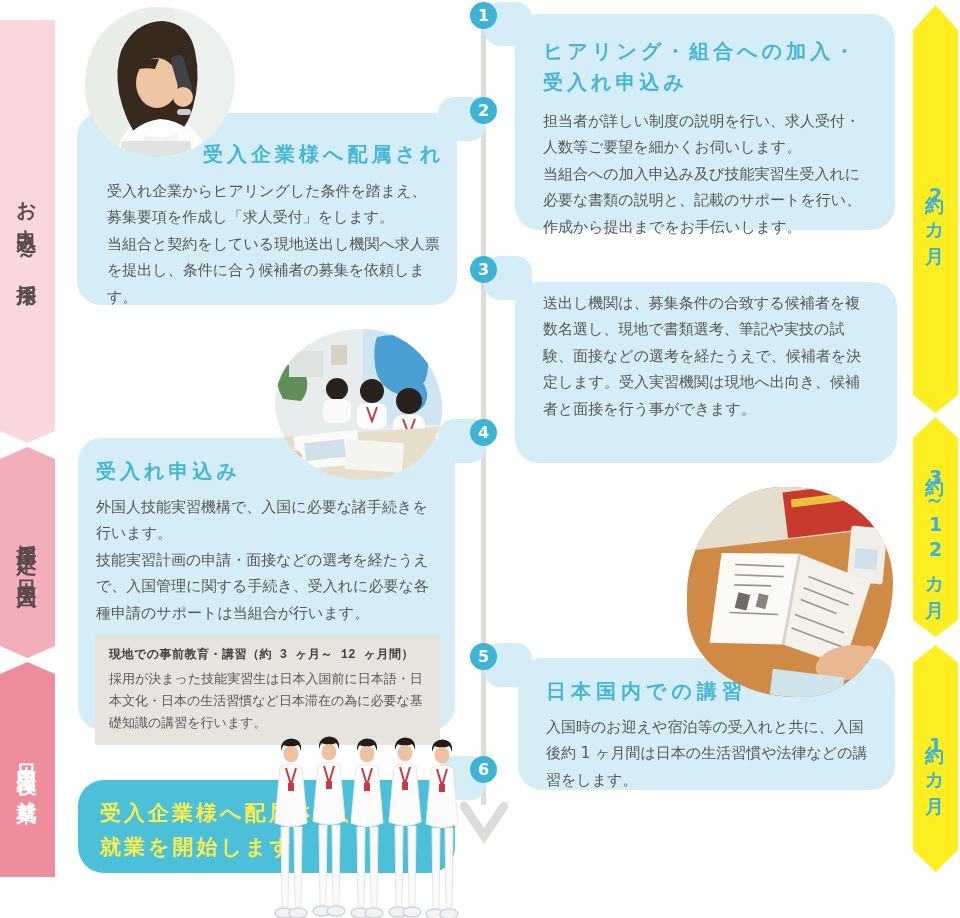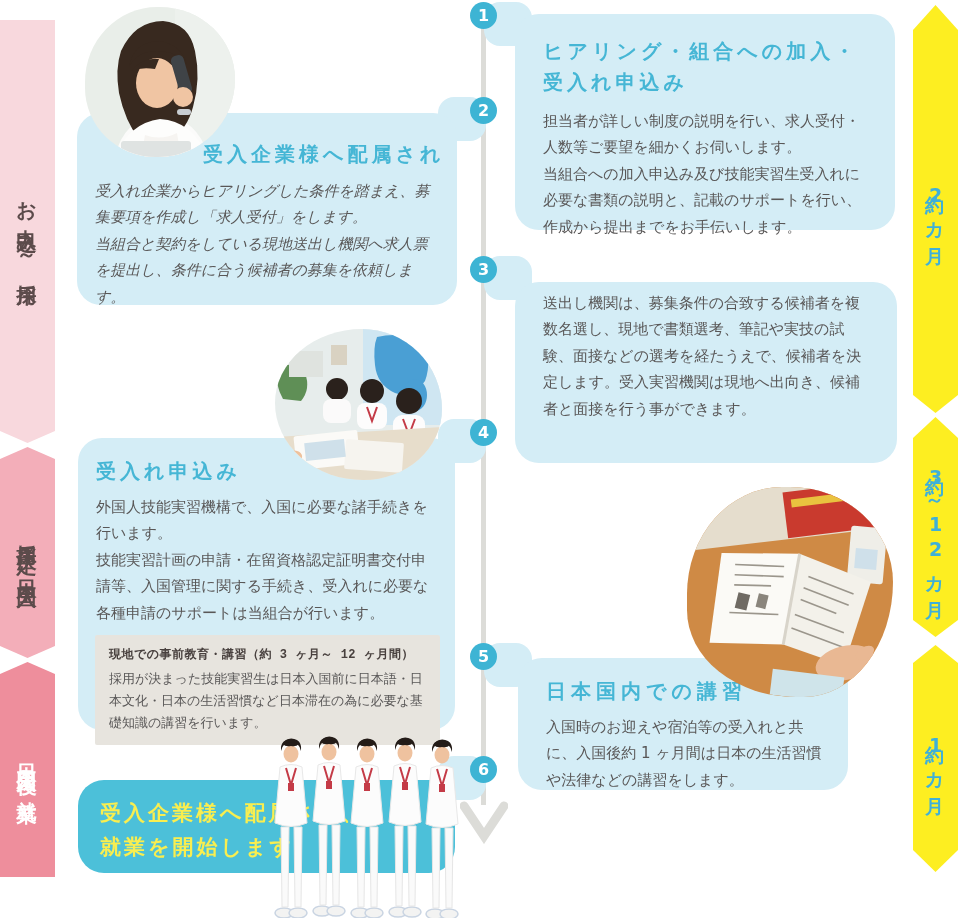--- a/index.html
+++ b/index.html
@@ -45,34 +45,34 @@
   .arrowhead{position:absolute;left:460px;top:800px;z-index:1;}
   .tab{position:absolute;width:48px;height:44px;background:var(--blue-card);border-radius:16px;z-index:2;}
   .num{position:absolute;width:27px;height:27px;border-radius:50%;background:var(--circle);
     color:#fff;font-weight:bold;font-size:16px;display:flex;align-items:center;justify-content:center;z-index:5;}
   
   .card{position:absolute;background:var(--blue-card);border-radius:24px;z-index:3;}
   .heading{color:var(--teal);font-weight:bold;font-size:20px;letter-spacing:4px;white-space:pre-line;line-height:1.55;}
   .body{color:var(--gray-text);font-size:15px;line-height:1.76;white-space:pre-line;text-align:left;}
   .card1{left:77px;top:113px;width:380px;height:192px;}
   .card1 .heading{padding:26px 0 0 126px;}
-  .card1 .body{padding:8px 17px 0 18px;font-style:italic;}
+  .card1 .body{padding:8px 17px 0 30px;}
   .card2{left:515px;top:14px;width:380px;height:216px;}
   .card2 .heading{padding:22px 0 0 28px;}
   .card2 .body{padding:10px 23px 0 28px;}
   .card3{left:515px;top:282px;width:382px;height:181px;}
   .card3 .heading{padding:20px 0 0 28px;}
   .card3 .body{padding:8px 23px 0 28px;}
   .card4{left:78px;top:438px;width:377px;height:292px;}
   .card4 .heading{padding:18px 0 0 18px;}
   .card4 .body{padding:7px 15px 0 18px;}
   .inner-box{margin:9px 15px 0 17px;background:var(--inner-box);border-radius:2px;padding:11px 14px 12px 14px;}
   .inner-title{color:#48403e;font-weight:bold;font-size:12px;letter-spacing:0.5px;font-family:Liberation Mono, monospace;}
   .inner-body{color:var(--gray-text);font-size:13px;line-height:1.68;margin-top:5px;white-space:pre-line;}
-  .card5{left:518px;top:658px;width:330px;height:132px;}
+  .card5{left:518px;top:658px;width:377px;height:132px;}
   .card5 .heading{padding:18px 0 0 28px;letter-spacing:5px;}
   .card5 .body{padding:7px 23px 0 28px;}
   .card6{left:78px;top:780px;width:377px;height:93px;border-radius:26px;background:var(--teal-card);}
   .card6 .final-text{color:var(--teal-card-text);font-weight:bold;font-size:21px;letter-spacing:3px;
     line-height:1.62;padding:16px 0 0 22px;white-space:pre-line;}
   
   .photo{position:absolute;overflow:hidden;z-index:4;}
   .photo-phone{left:85px;top:7px;width:150px;height:150px;
     border-radius:49% 51% 52% 48% / 51% 49% 53% 47%;}
   .photo-meeting{left:275px;top:329px;width:167px;height:151px;
@@ -138,21 +138,21 @@
 当組合と契約をしている現地送出し機関へ求人票を提出し、条件に合う候補者の募集を依頼します。</div>
   </div>
 
   <div class="card card3">
     <div class="body">送出し機関は、募集条件の合致する候補者を複数名選し、現地で書類選考、筆記や実技の試験、面接などの選考を経たうえで、候補者を決定します。受入実習機関は現地へ出向き、候補者と面接を行う事ができます。</div>
   </div>
 
   <div class="card card4">
     <div class="heading">受入れ申込み</div>
     <div class="body">外国人技能実習機構で、入国に必要な諸手続きを行います。
-技能実習計画の申請・在留資格認定証明書交付申請等、入国管理に関する手続き、受入れに必要な各種申請のサポートは当組合が行います。</div>
+技能実習計画の申請・面接などの選考を経たうえで、入国管理に関する手続き、受入れに必要な各種申請のサポートは当組合が行います。</div>
     <div class="inner-box">
       <div class="inner-title">現地での事前教育・講習（約 3 ヶ月～ 12 ヶ月間）</div>
       <div class="inner-body">採用が決まった技能実習生は日本入国前に日本語・日本文化・日本の生活習慣など日本滞在の為に必要な基礎知識の講習を行います。</div>
     </div>
   </div>
 
   <div class="card card5">
     <div class="heading">日本国内での講習</div>
     <div class="body">入国時のお迎えや宿泊等の受入れと共に、入国後約 1 ヶ月間は日本の生活習慣や法律などの講習をします。</div>
   </div>

